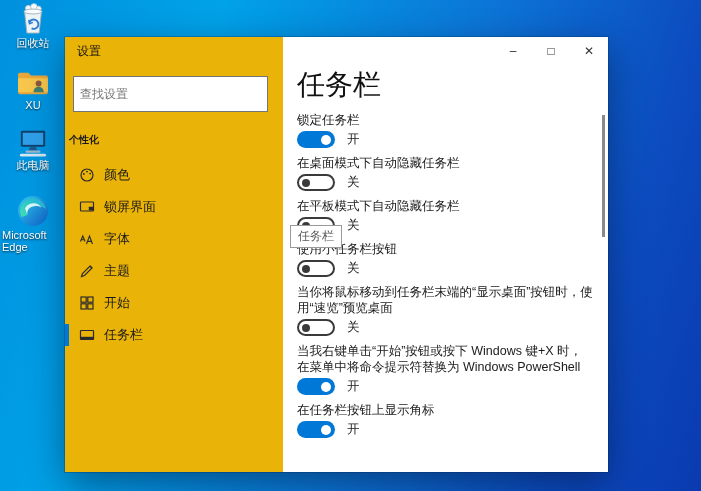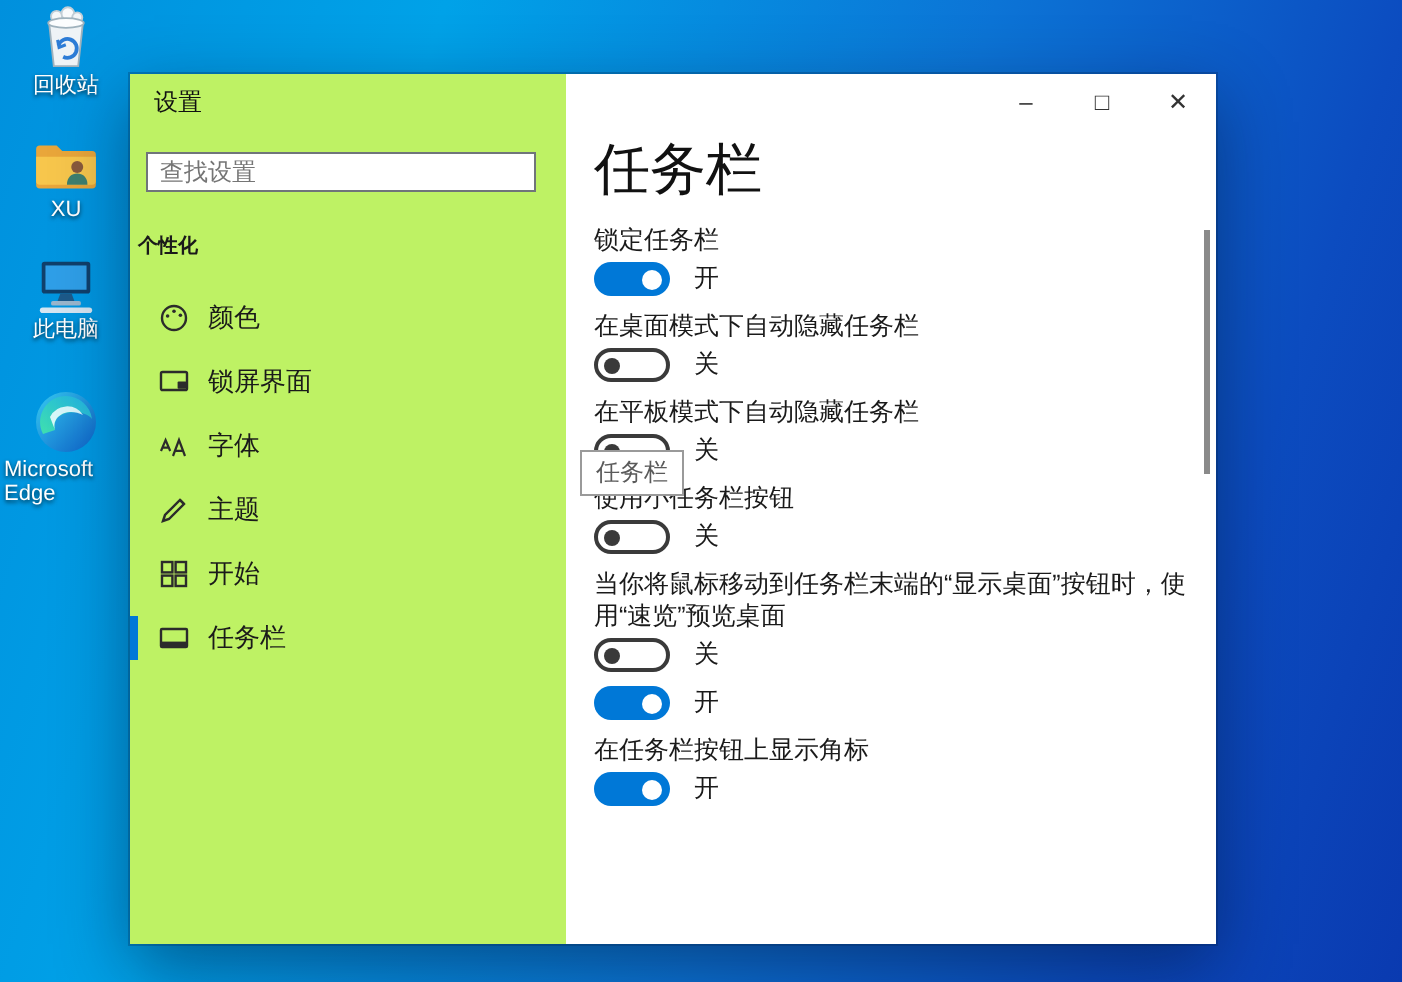--- a/index.html
+++ b/index.html
@@ -13,25 +13,25 @@
   .desktop-icon .icon{display:block;line-height:0;}
   .di-label{font-size:11px;line-height:12px;color:#fff;text-align:left;
     text-shadow:0 1px 2px rgba(0,0,0,.75);}
 
   
   .settings-window{position:absolute;left:65px;top:37px;width:543px;height:435px;
     display:flex;background:#fff;
     box-shadow:0 0 0 1px rgba(0,30,70,.25),0 12px 34px rgba(0,10,40,.45);}
 
   
-  .sidebar{width:218px;flex-shrink:0;background:#bef264;position:relative;color:#1a1a1a;}
+  .sidebar{width:218px;flex-shrink:0;background:#eab308;position:relative;color:#1a1a1a;}
   .win-title{height:28px;line-height:28px;padding-left:12px;font-size:12px;color:#111;}
   .home-row{margin-top:6px;height:28px;display:flex;align-items:center;padding-left:12px;
     gap:11px;font-size:13px;cursor:pointer;}
-  .searchbox{margin:11px 12px 0 8px;width:195px;height:20px;background:#fff;
+  .searchbox{margin:11px 12px 0 8px;width:195px;height:36px;background:#fff;
     border:1px solid #70757a;display:flex;align-items:center;box-sizing:border-box;}
   .searchbox input{flex:1;border:0;outline:none;background:transparent;font-size:12px;
     padding:0 6px;color:#222;font-family:inherit;}
   .searchbox .icon{width:22px;display:flex;justify-content:center;}
   .section-header{margin:18px 0 0 4px;height:20px;line-height:20px;font-size:10px;font-weight:bold;}
   .side-nav{margin-top:9px;}
   .nav-item{position:relative;height:32px;display:flex;align-items:center;padding-left:14px;
     gap:9px;font-size:13px;cursor:pointer;}
   .nav-item.selected::before{content:"";position:absolute;left:0;top:5px;bottom:5px;width:4px;
     background:var(--accent,#0078d7);}
@@ -240,20 +240,21 @@
             <div class="setting-row">
               <div class="setting-label">当你将鼠标移动到任务栏末端的“显示桌面”按钮时，使用“速览”预览桌面</div>
               <div class="toggle-line">
                 <div class="toggle off">
                   <div class="knob"></div>
                 </div>
                 <span class="state-label">关</span>
               </div>
             </div>
             <div class="setting-row">
+              <div class="setting-label">当我右键单击“开始”按钮或按下 Windows 键+X 时，在菜单中将命令提示符替换为 Windows PowerShell</div>
               <div class="toggle-line">
                 <div class="toggle on">
                   <div class="knob"></div>
                 </div>
                 <span class="state-label">开</span>
               </div>
             </div>
             <div class="setting-row">
               <div class="setting-label">在任务栏按钮上显示角标</div>
               <div class="toggle-line">

